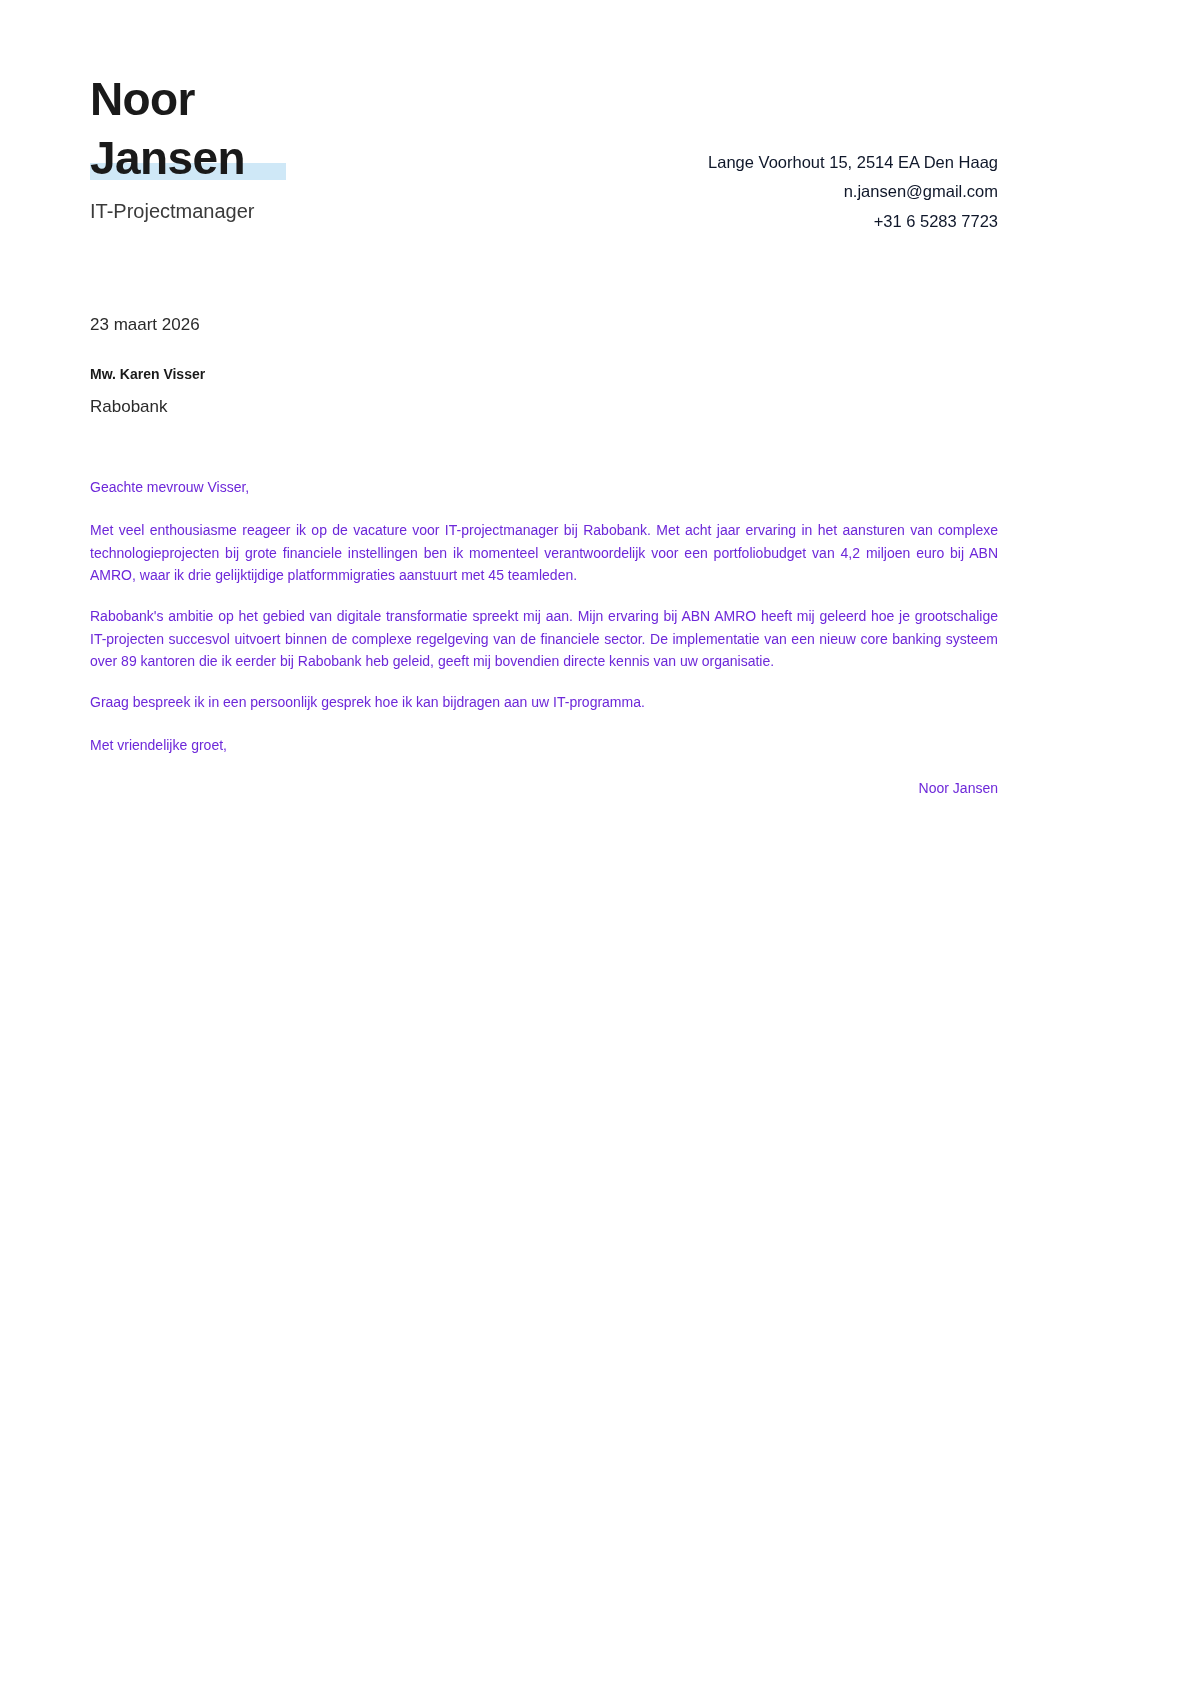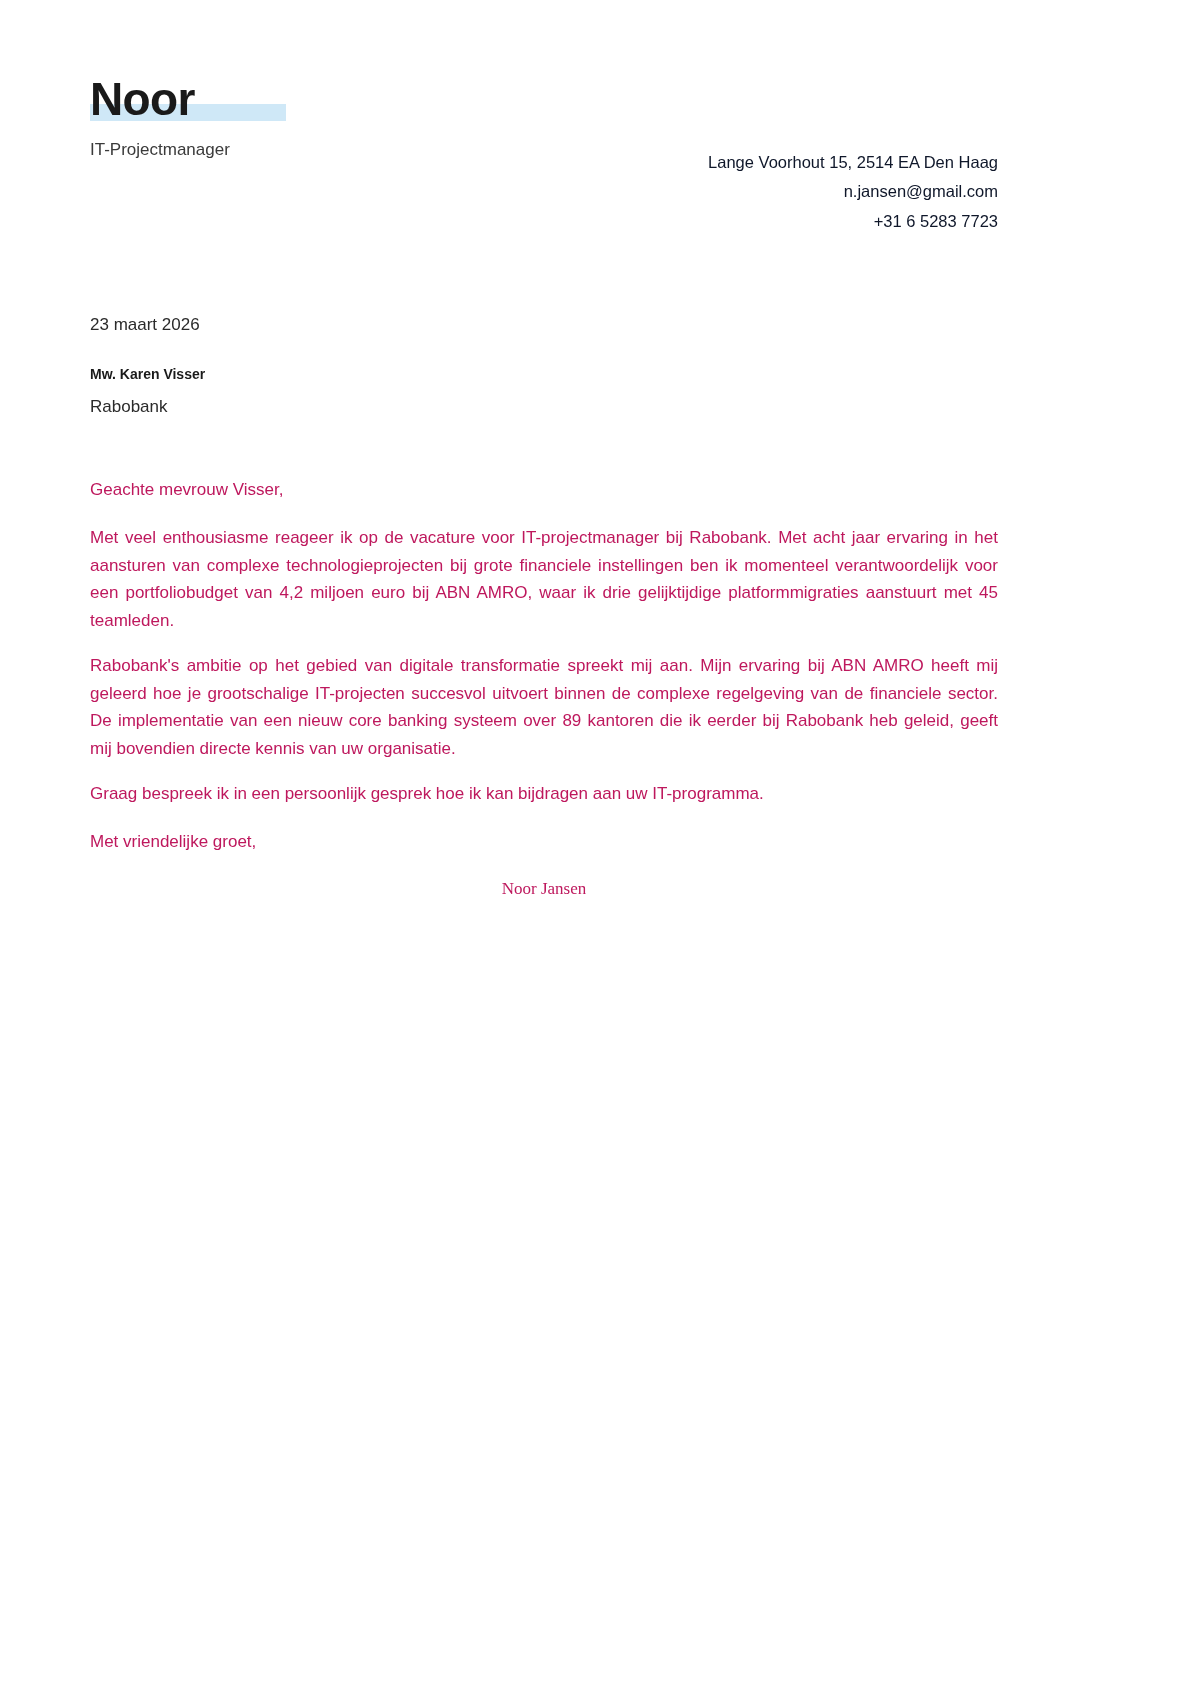--- a/index.html
+++ b/index.html
@@ -64,21 +64,21 @@
     left: 0;
     bottom: 8px;
     width: 196px;
     height: 17px;
     background: #cfe8f7;
     z-index: 1;
   }
 
   .job-title {
     margin-top: 10px;
-    font-size: 17px;
+    font-size: 20px;
     line-height: 1.3;
     font-weight: 400;
     color: #3a3a3a;
   }
 
   .contact {
     flex: 0 0 auto;
     text-align: right;
     padding-top: 78px;
     font-size: 16.5px;
@@ -102,48 +102,49 @@
     margin-bottom: 8px;
   }
   .meta .recipient-company {
     font-size: 17px;
     color: #2b2b2b;
   }
 
   
   .letter {
     margin-top: 56px;
-    font-size: 17px;
+    font-size: 14px;
     line-height: 1.62;
-    color: #be185d;
+    color: #6d28d9;
   }
   .letter p {
     margin: 0 0 18px 0;
     text-align: justify;
     text-justify: inter-word;
   }
   .letter p.salutation { text-align: left; margin-bottom: 20px; }
   .letter p.signoff { text-align: left; margin-bottom: 20px; }
-  .letter p.signature { text-align: center; margin-bottom: 0; font-family: Liberation Serif, serif; }
+  .letter p.signature { text-align: right; margin-bottom: 0; }
   .letter p.last-para { margin-bottom: 20px; }
 </style>
 </head>
 <body>
 
 <div class="page">
 
   <div class="header">
 
     <div class="identity">
       <div class="name-block">
         <span class="name-line first">
           <span class="txt">Noor</span>
         </span>
         <span class="name-line second">
           <span class="hl" style="background: rgb(207, 232, 247);"></span>
+          <span class="txt">Jansen</span>
         </span>
       </div>
       <div class="job-title">IT-Projectmanager</div>
     </div>
 
     <div class="contact">
       <div>Lange Voorhout 15, 2514 EA Den Haag</div>
       <div>n.jansen@gmail.com</div>
       <div>+31 6 5283 7723</div>
     </div>

